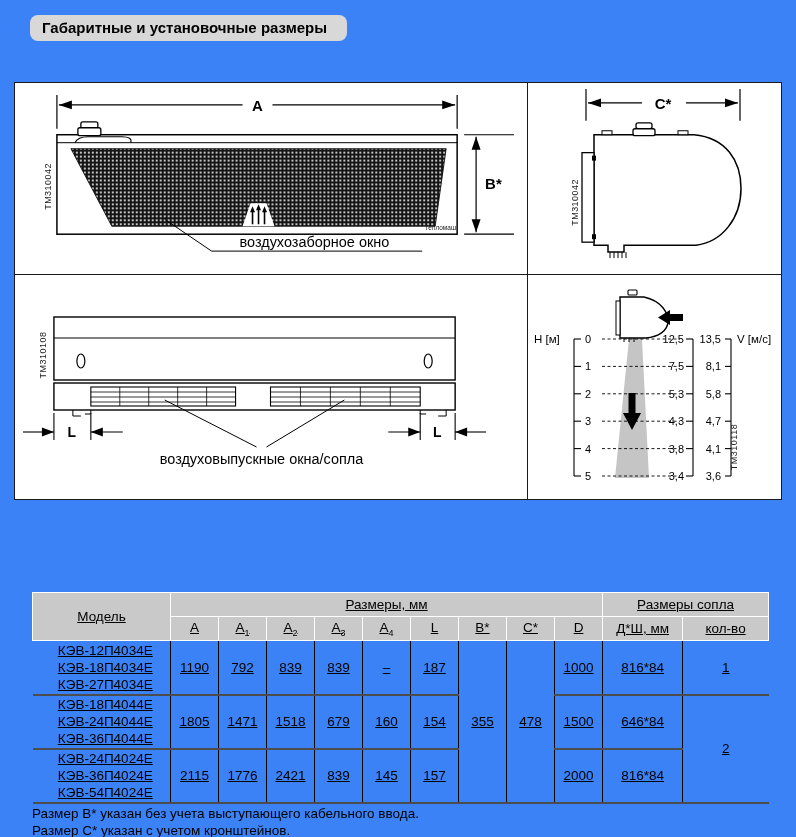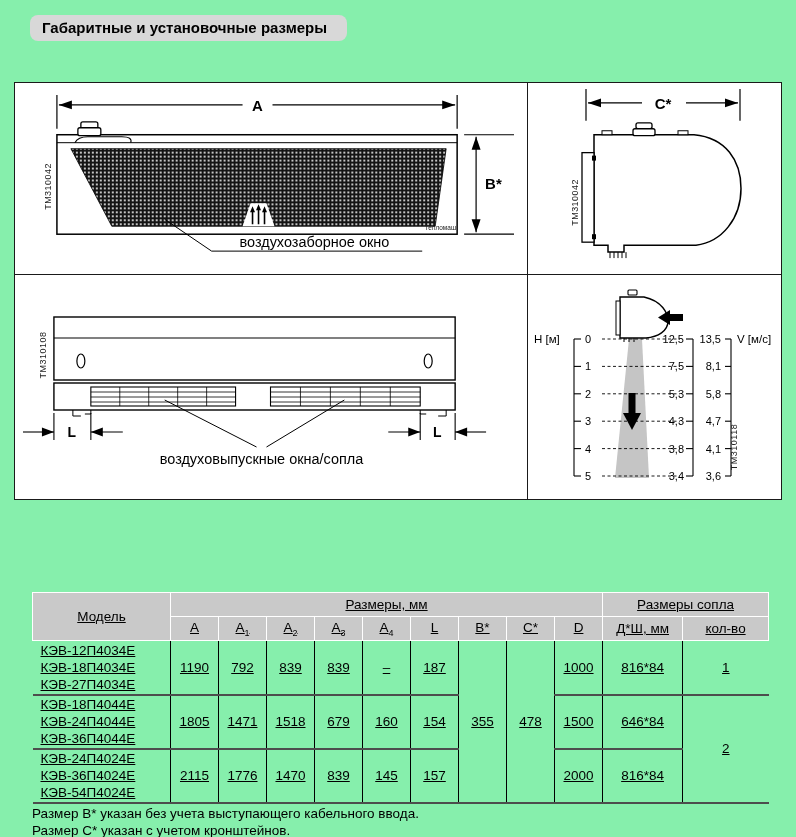--- a/index.html
+++ b/index.html
@@ -1,18 +1,18 @@
 <!DOCTYPE html>
 <html><head>
 <meta charset="utf-8">
 <style>
   * { margin:0; padding:0; box-sizing:border-box; }
   html,body { width:796px; height:837px; background:#fff; color:#000;
               font-family:"Liberation Sans", sans-serif; }
-  .sheet { position:relative; width:796px; height:837px; overflow:hidden; background:#86efac; }
+  .sheet { position:relative; width:796px; height:837px; overflow:hidden; background:#3b82f6; }
 
   .title-bar { position:absolute; left:30px; top:15px; background:#d8d8d8;
                border-radius:8px; padding:4px 20px 5px 12px; font-size:15px; font-weight:bold; }
 
   .fig-grid { position:absolute; left:14px; top:82px; width:768px; height:418px;
               border:1.5px solid #1a1a1a; display:grid;
               grid-template-columns:513px 1fr; grid-template-rows:192px 1fr; background:#fff; }
   .q { position:relative; overflow:hidden; }
   .q1 { border-right:1.5px solid #1a1a1a; border-bottom:1.5px solid #1a1a1a; }
   .q2 { border-bottom:1.5px solid #1a1a1a; }
@@ -29,21 +29,21 @@
   .slot { fill:none; stroke:#000; stroke-width:1.2; }
 
   .spec-table { position:absolute; left:32px; top:592px; width:736px;
                 border-collapse:collapse; table-layout:fixed; font-size:13.5px;text-decoration:underline; }
   .spec-table th { background:#c9c9c9; font-weight:normal; border:1.5px solid #fff;
                    height:24px; text-align:center; padding:0; }
   .spec-table th sub { font-size:9px; }
   .spec-table td { border-left:1px solid #000; border-right:1px solid #000;
                    border-bottom:2px solid #4d4d4d; text-align:center;
                    vertical-align:middle; height:54px; padding:0; }
-  .spec-table td.model-cell { border-left:none; text-align:left; padding-left:8px; line-height:17px; }
+  .spec-table td.model-cell { border-left:none; text-align:center; padding-left:8px; line-height:17px; }
   .spec-table td.qty-cell { border-right:none; }
 
   .footnotes { position:absolute; left:32px; top:805px; font-size:13.5px; line-height:17px; }
 </style>
 </head>
 <body>
 
 <div class="sheet">
 
   <div class="title-bar">Габаритные и установочные размеры</div>
@@ -380,21 +380,21 @@
         <td class="qty-cell" rowspan="2">2</td>
       </tr>
       <tr>
         <td class="model-cell">
           <div>КЭВ-24П4024Е</div>
           <div>КЭВ-36П4024Е</div>
           <div>КЭВ-54П4024Е</div>
         </td>
         <td>2115</td>
         <td>1776</td>
-        <td>1470</td>
+        <td>2421</td>
         <td>839</td>
         <td>145</td>
         <td>157</td>
         <td>2000</td>
         <td>816*84</td>
       </tr>
     </tbody>
   </table>
 
   <div class="footnotes">

